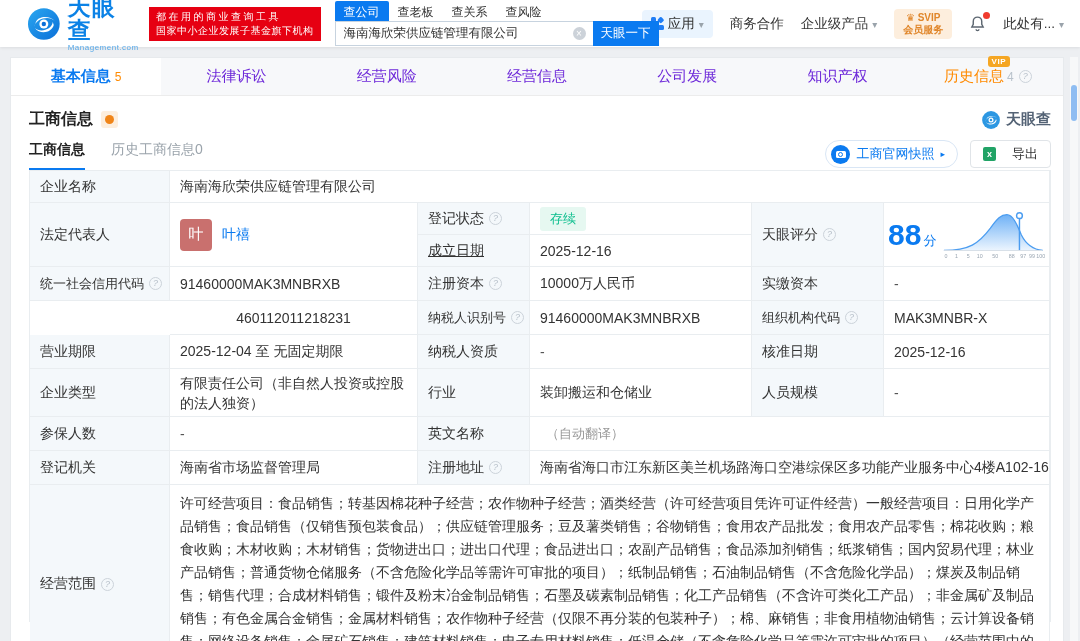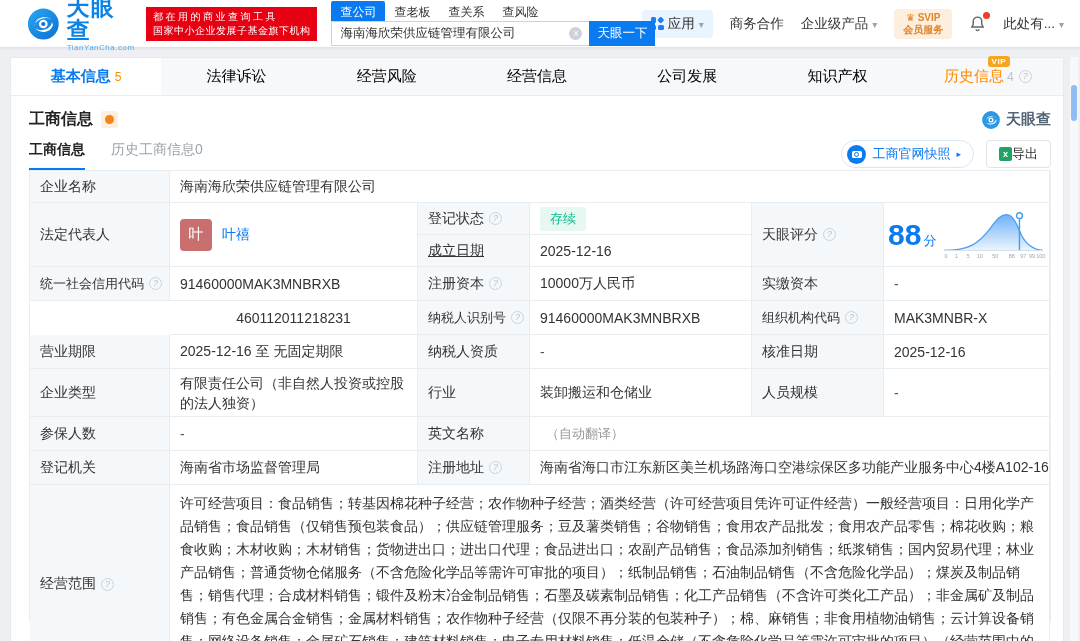--- a/index.html
+++ b/index.html
@@ -30,21 +30,21 @@
   .gicon i{background:#1f7df5;border-radius:1.5px;}
   .gicon i:nth-child(2){transform:rotate(45deg) scale(.85);}
   .caret::after{content:"▾";color:#9aa3ab;font-size:10px;font-style:normal;}
   .svip{background:#fdeedd;border-radius:4px;padding:3px 9px;color:#e0862a;font-size:10px;font-weight:bold;line-height:12px;text-align:center;cursor:pointer;}
   .crown{font-style:normal;font-size:10px;}
   .bellwrap{position:relative;cursor:pointer;display:flex;}
   .reddot{position:absolute;top:-3px;right:-4px;width:7px;height:7px;border-radius:50%;background:#f03b2e;}
   
   .card{position:absolute;left:10px;right:16px;top:57px;bottom:-40px;background:#fff;border:1px solid #e7eaed;}
   .navtabs{display:flex;height:38px;background:#f7f8fa;border-bottom:1px solid #ececec;}
-  .navtab{flex:1;display:flex;align-items:center;justify-content:center;font-size:15px;color:#000000;cursor:pointer;}
+  .navtab{flex:1;display:flex;align-items:center;justify-content:center;font-size:15px;color:#6d28d9;cursor:pointer;}
   .navtab.active{background:#fff;color:#0a7af0;font-weight:bold;}
   .count{font-size:12px;color:#ff8a00;margin-left:4px;font-weight:normal;}
   .navtab.history{color:#ff8a00;}
   .hist-wrap{position:relative;display:flex;align-items:center;}
   .vipchip{position:absolute;top:-11px;right:-6px;background:#f5a623;color:#fff;font-size:8px;font-weight:bold;padding:1px 4px;border-radius:3px;letter-spacing:.5px;}
   .count-gray{font-size:12px;color:#b9c2cb;margin-left:3px;}
   .q{display:inline-flex;width:13px;height:13px;border:1px solid #ccd3da;border-radius:50%;color:#b9c2cb;font-size:9px;align-items:center;justify-content:center;margin-left:5px;flex:none;cursor:pointer;}
   .q::after{content:"?";line-height:1;}
   
   .section{padding:0 12px 0 18px;}
@@ -57,21 +57,21 @@
   .subrow{display:flex;align-items:flex-end;margin-top:8px;height:32px;}
   .subtab{margin-right:26px;font-size:14px;padding-bottom:9px;cursor:pointer;border-bottom:2px solid transparent;}
   .subtab.active{color:#222;font-weight:bold;border-bottom-color:#0a7af0;}
   .subtab.off{color:#9aa3ab;}
   .subbtns{margin-left:auto;display:flex;gap:12px;align-self:center;}
   .snapbtn{display:flex;align-items:center;gap:6px;border:1px solid #d9e6f5;background:#fff;border-radius:15px;height:28px;padding:0 12px 0 5px;color:#0a7af0;font-size:13px;cursor:pointer;}
   .camcircle{width:19px;height:19px;border-radius:50%;background:#0a7af0;display:flex;align-items:center;justify-content:center;}
   .cam{width:10px;height:7px;background:#fff;border-radius:1.5px;position:relative;}
   .cam::after{content:"";position:absolute;width:3px;height:3px;border:1px solid #0a7af0;border-radius:50%;left:2.5px;top:1px;}
   .snaparrow{color:#0a7af0;font-size:9px;}
-  .exportbtn{display:flex;align-items:center;gap:0;border:1px solid #e0e4e8;background:#fff;border-radius:4px;height:28px;padding:6px 12px;color:#333;font-size:13px;cursor:pointer;}
+  .exportbtn{display:flex;align-items:center;gap:16px;border:1px solid #e0e4e8;background:#fff;border-radius:4px;height:28px;padding:6px 12px;color:#333;font-size:13px;cursor:pointer;}
   .xls{width:13px;height:14px;background:#21a366;border-radius:2px;color:#fff;font-size:9px;font-weight:bold;display:flex;align-items:center;justify-content:center;}
   .xls::after{content:"x";line-height:1;}
   
   .tbl{display:grid;grid-template-columns:140px 248px 112px 222px 132px 1fr;grid-template-rows:32px 32px 32px 34px 34px 34px 48px 34px 34px 1fr;border:1px solid #e9edf0;border-bottom:none;height:452px;font-size:14px;}
   .cell{border-right:1px solid #e9edf0;border-bottom:1px solid #e9edf0;display:flex;align-items:center;padding:0 10px;min-width:0;}
   .lbl{background:#f4f8fb;color:#333;}
   .val{background:#fff;color:#333;}
   .dash{color:#555;}
   .link{color:#0a7af0;cursor:pointer;text-decoration:none;white-space:nowrap;}
   .avatar{width:32px;height:32px;border-radius:4px;background:#c9706e;color:#fff;font-size:15px;display:flex;align-items:center;justify-content:center;margin-right:10px;flex:none;}
@@ -99,21 +99,21 @@
       </linearGradient>
         </defs>
       <circle cx="18" cy="18" r="16" fill="url(#lg1)"></circle>
       <path d="M8 21 C10 12 24 9 29 15 C25 10 13 9 10 16 Z" fill="#fff"></path>
       <path d="M27 16 C26 24 14 27 9 22 C14 29 26 27 28 19 Z" fill="#fff"></path>
       <circle cx="18" cy="18" r="4.5" fill="#fff"></circle>
         <circle cx="18" cy="18" r="2.2" fill="#0b6fd8"></circle>
     </svg>
     <div class="logo-txt">
       <span class="logo-cn">天眼查</span>
-      <span class="logo-en">TianYanCha.com</span>
+      <span class="logo-en">Management.com</span>
     </div>
   </div>
   <div class="promo">
     <span class="l1">都在用的商业查询工具</span>
     <span class="l2">国家中小企业发展子基金旗下机构</span>
   </div>
   <div class="searchwrap">
     <div class="stabs">
       <span class="stab active">查公司</span>
       <span class="stab">查老板</span>
@@ -328,21 +328,21 @@
           <i class="q"></i>
         </div>
       <div class="cell val" style="grid-area:5/6/6/7;">
           <span>MAK3MNBR-X</span>
         </div>
 
       <div class="cell lbl" style="grid-area:6/1/7/2;">
           <span>营业期限</span>
         </div>
       <div class="cell val" style="grid-area:6/2/7/3;">
-          <span>2025-12-16 至 无固定期限</span>
+          <span>2025-12-04 至 无固定期限</span>
         </div>
       <div class="cell lbl" style="grid-area:6/3/7/4;">
           <span>纳税人资质</span>
         </div>
       <div class="cell val" style="grid-area:6/4/7/5;">
           <span class="dash">-</span>
         </div>
       <div class="cell lbl" style="grid-area:6/5/7/6;">
           <span>核准日期</span>
         </div>

